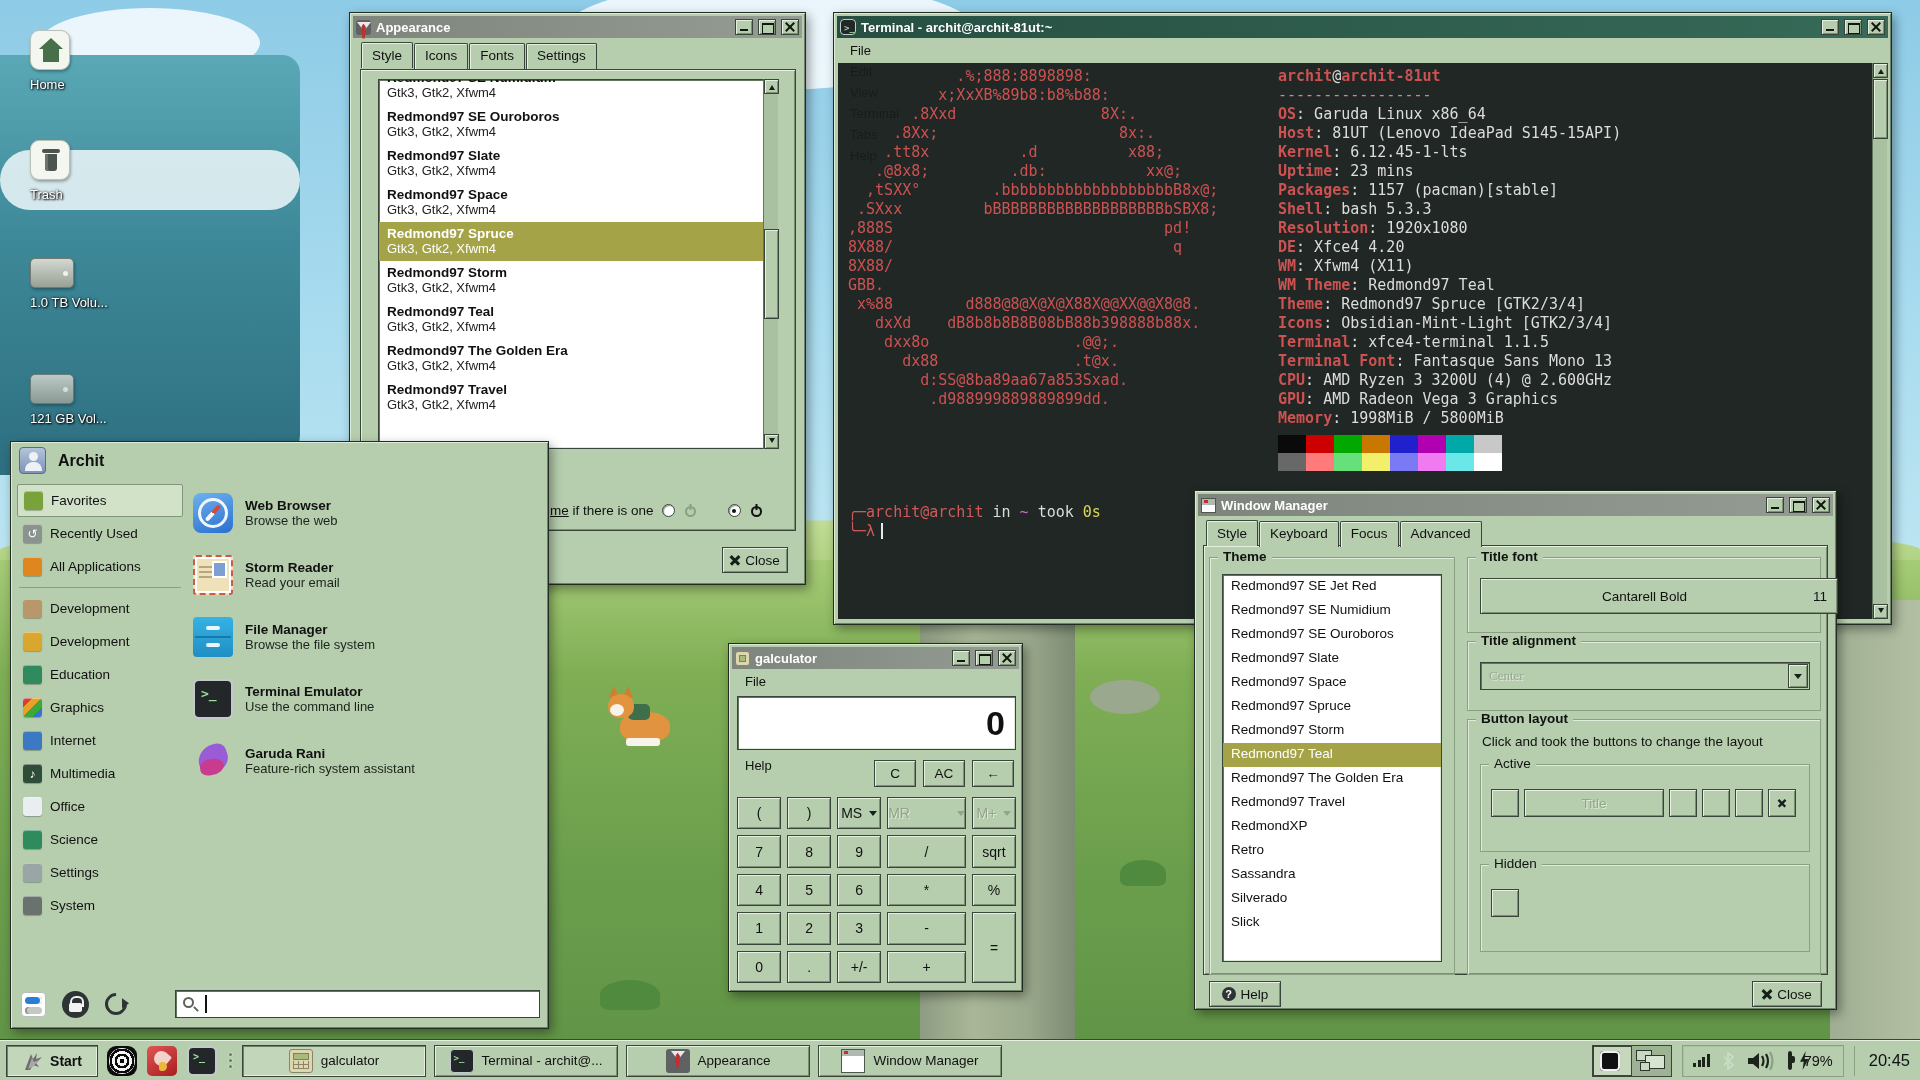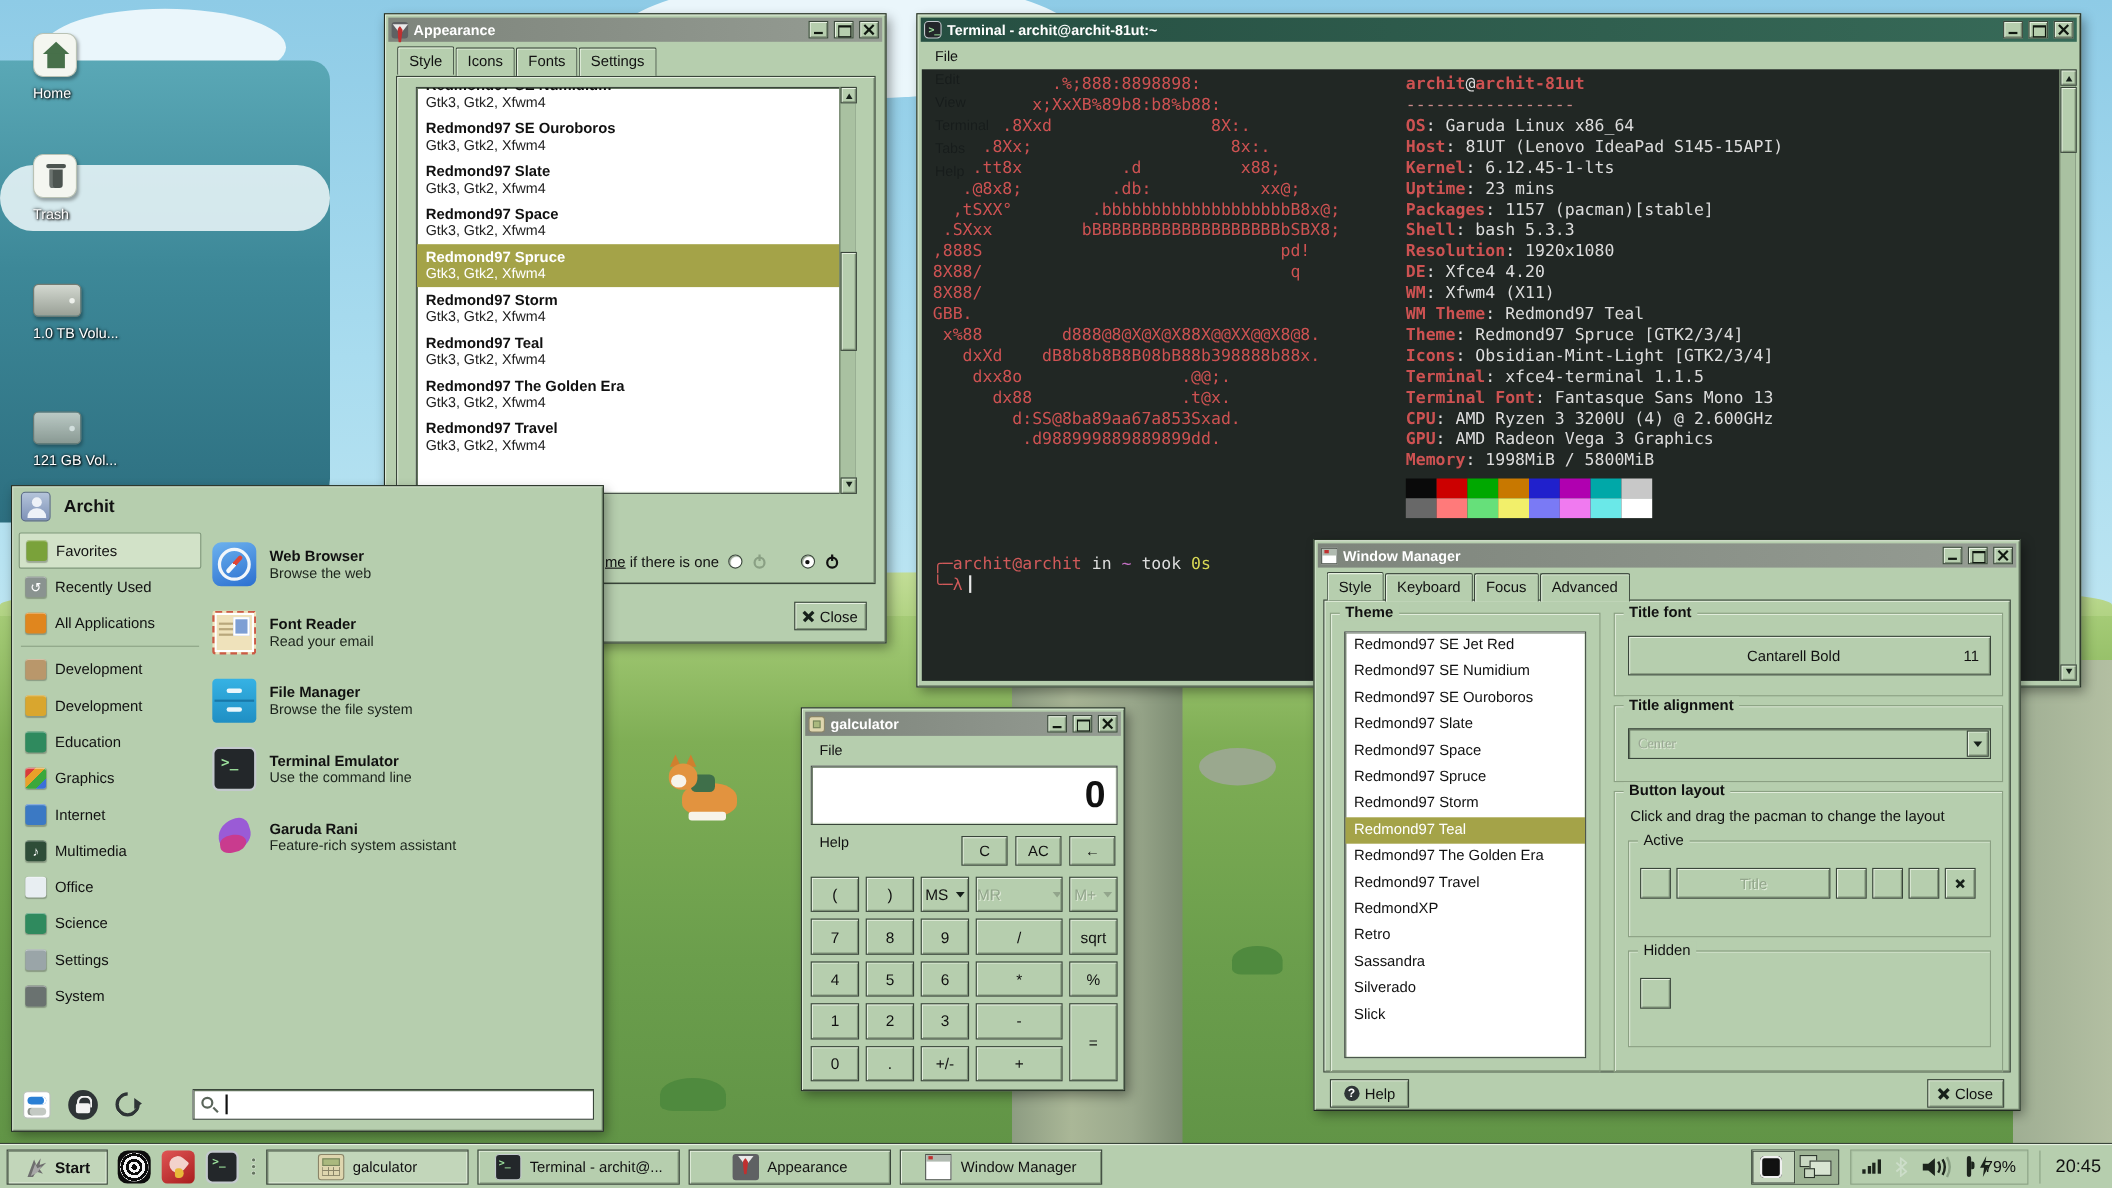--- a/index.html
+++ b/index.html
@@ -105,21 +105,21 @@
   .cursor { display:inline-block; width:2px; height:16px; background:#e8e8e8; vertical-align:-3px; margin-left:6px; }
   #term-scroll { top:50px; bottom:5px; right:4px; position:absolute; width:15px; background:#a9c1a1; }
 
   
   #wm { left:1194px; top:490px; width:643px; height:520px; z-index:12; }
   #wm-theme-frame { left:14px; top:66px; width:246px; height:418px; }
   #wm-list { position:absolute; left:12px; top:16px; width:220px; height:388px; overflow:hidden; }
   .wm-item { padding:3px 8px; font-size:13.5px; height:24px; white-space:nowrap; }
   .wm-item.selected { background:#a4a348; color:#fff; }
   #wm-font-frame { left:272px; top:66px; width:354px; height:76px; }
-  #wm-font-btn { position:absolute; left:12px; top:20px; width:330px; height:36px; }
+  #wm-font-btn { position:absolute; left:12px; top:20px; width:358px; height:36px; }
   #wm-font-btn .fname { flex:1; text-align:center; }
   #wm-font-btn .fsize { padding-right:10px; }
   #wm-align-frame { left:272px; top:150px; width:354px; height:70px; }
   #wm-combo { position:absolute; left:12px; top:20px; width:330px; height:28px; background:#b6ceae; border:1px solid #39453a; box-shadow:inset 1px 1px 0 #64755f; display:flex; align-items:center; }
   #wm-combo .cval { flex:1; padding-left:8px; color:#9aa894; text-shadow:1px 1px 0 #dfe9d8;font-family:Liberation Serif, serif; }
   #wm-combo .carrow { width:20px; height:24px; margin-right:1px; background:#b6ceae; border:1px solid #39453a; box-shadow:inset 1px 1px 0 #e6f0e0, inset -1px -1px 0 #7d9077; position:relative; }
   #wm-combo .carrow::after { content:""; position:absolute; left:5px; top:9px; border-left:4px solid transparent; border-right:4px solid transparent; border-top:5px solid #16201a; }
   #wm-layout-frame { left:272px; top:228px; width:354px; height:256px; }
   #wm-layout-frame .hint { position:absolute; left:14px; top:14px; font-size:13.5px; }
   #wm-active-frame { left:12px; top:44px; width:330px; height:88px; }
@@ -465,21 +465,21 @@
     <div class="frame" id="wm-align-frame">
       <span class="legend">Title alignment</span>
       <div id="wm-combo">
         <span class="cval">Center</span>
         <span class="carrow"></span>
       </div>
     </div>
 
     <div class="frame" id="wm-layout-frame">
       <span class="legend">Button layout</span>
-      <div class="hint">Click and drag the pacman to change the layout</div>
+      <div class="hint">Click and took the buttons to change the layout</div>
       <div class="frame" id="wm-active-frame">
         <span class="legend" style="font-weight:normal;">Active</span>
         <div class="btnrow">
           <span class="btn3d minibtn"></span>
           <span class="btn3d" id="wm-title-btn">
               <span>Title</span>
             </span>
           <span class="btn3d minibtn"></span>
           <span class="btn3d minibtn"></span>
           <span class="btn3d minibtn"></span>
@@ -670,21 +670,21 @@
         <div class="app-item">
           <span class="app-icon web-browser-icon"></span>
           <div>
             <div class="app-name">Web Browser</div>
             <div class="app-desc">Browse the web</div>
           </div>
         </div>
         <div class="app-item">
           <span class="app-icon mail-icon"></span>
           <div>
-            <div class="app-name">Font Reader</div>
+            <div class="app-name">Storm Reader</div>
             <div class="app-desc">Read your email</div>
           </div>
         </div>
         <div class="app-item">
           <span class="app-icon file-manager-icon"></span>
           <div>
             <div class="app-name">File Manager</div>
             <div class="app-desc">Browse the file system</div>
           </div>
         </div>

